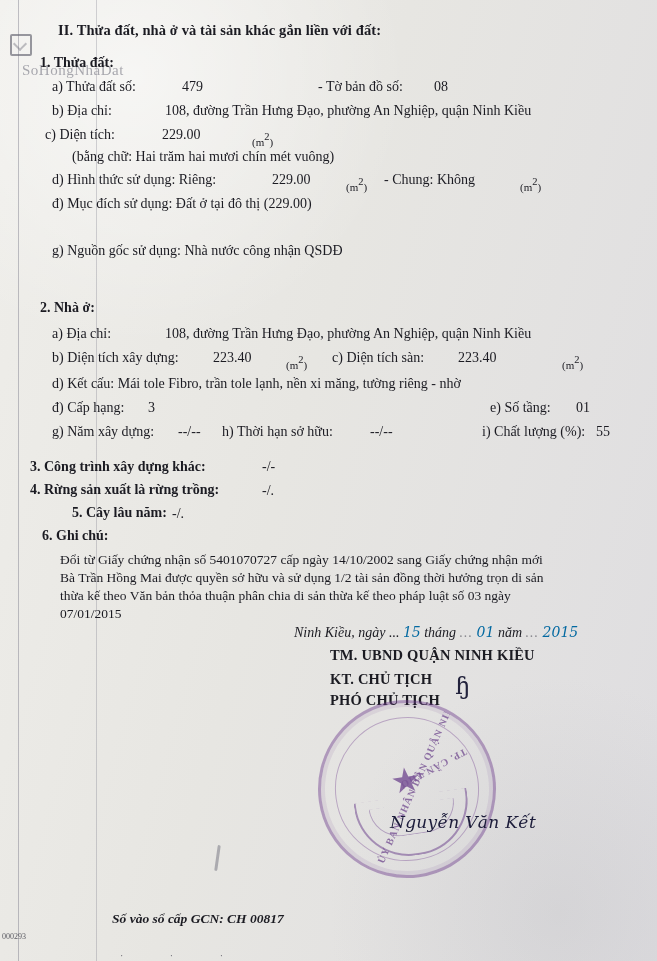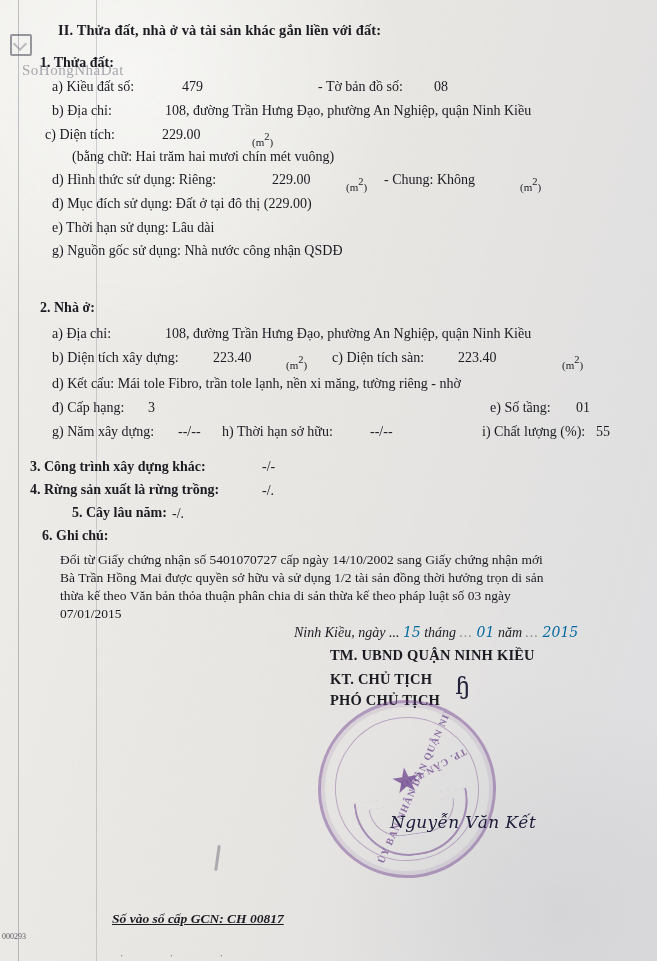--- a/index.html
+++ b/index.html
@@ -181,21 +181,20 @@
     font-size: 24px;
     font-family: "DejaVu Serif", serif;
   }
   .footer {
     position: absolute;
     left: 112px;
     top: 911px;
     font-weight: bold;
     font-style: italic;
     font-size: 13.5px;
-    text-decoration: underline;
   }
   .corner-code {
     position: absolute;
     left: 2px;
     top: 932px;
     font-size: 8px;
     color: #5b5b63;
   }
   .topmark {
     position: absolute;
@@ -247,21 +246,21 @@
 <div class="topmark"></div>
 
 <div class="sheet">
 
   <div class="watermark">SoHongNhaDat</div>
 
   <div class="row h2" style="left:30px; top:22px;margin-left:28px;">II. Thửa đất, nhà ở và tài sản khác gắn liền với đất:</div>
 
   <div class="row b" style="left:40px; top:55px;">1. Thửa đất:</div>
 
-  <div class="row t" style="left:52px; top:79px;">a) Kiều đất số:</div>
+  <div class="row t" style="left:52px; top:79px;">a) Thửa đất số:</div>
   <div class="row t" style="left:182px; top:79px;">479</div>
   <div class="row t" style="left:318px; top:79px;">- Tờ bản đồ số:</div>
   <div class="row t" style="left:434px; top:79px;">08</div>
 
   <div class="row t" style="left:52px; top:103px;">b) Địa chỉ:</div>
   <div class="row t" style="left:165px; top:103px;">108, đường Trần Hưng Đạo, phường An Nghiệp, quận Ninh Kiều</div>
 
   <div class="row t" style="left:45px; top:127px;">c) Diện tích:</div>
   <div class="row t" style="left:162px; top:127px;">229.00</div>
   <div class="row t" style="left:252px; top:131px;">
@@ -274,21 +273,20 @@
   <div class="row t" style="left:272px; top:172px;">229.00</div>
   <div class="row t" style="left:346px; top:176px;">
     <span class="sm">(m</span><span class="sup">2</span><span class="sm">)</span>
   </div>
   <div class="row t" style="left:384px; top:172px;">- Chung: Không</div>
   <div class="row t" style="left:520px; top:176px;">
     <span class="sm">(m</span><span class="sup">2</span><span class="sm">)</span>
   </div>
 
   <div class="row t" style="left:52px; top:196px;">đ) Mục đích sử dụng:  Đất ở tại đô thị (229.00)</div>
-  <div class="row t" style="left:52px; top:220px;">e) Thời hạn sử dụng: Lâu dài</div>
   <div class="row t" style="left:52px; top:243px;">g) Nguồn gốc sử dụng: Nhà nước công nhận QSDĐ</div>
 
   <div class="row b" style="left:40px; top:300px;">2. Nhà ở:</div>
 
   <div class="row t" style="left:52px; top:326px;">a) Địa chỉ:</div>
   <div class="row t" style="left:165px; top:326px;">108, đường Trần Hưng Đạo, phường An Nghiệp, quận Ninh Kiều</div>
 
   <div class="row t" style="left:52px; top:350px;">b) Diện tích xây dựng:</div>
   <div class="row t" style="left:213px; top:350px;">223.40</div>
   <div class="row t" style="left:286px; top:354px;">

